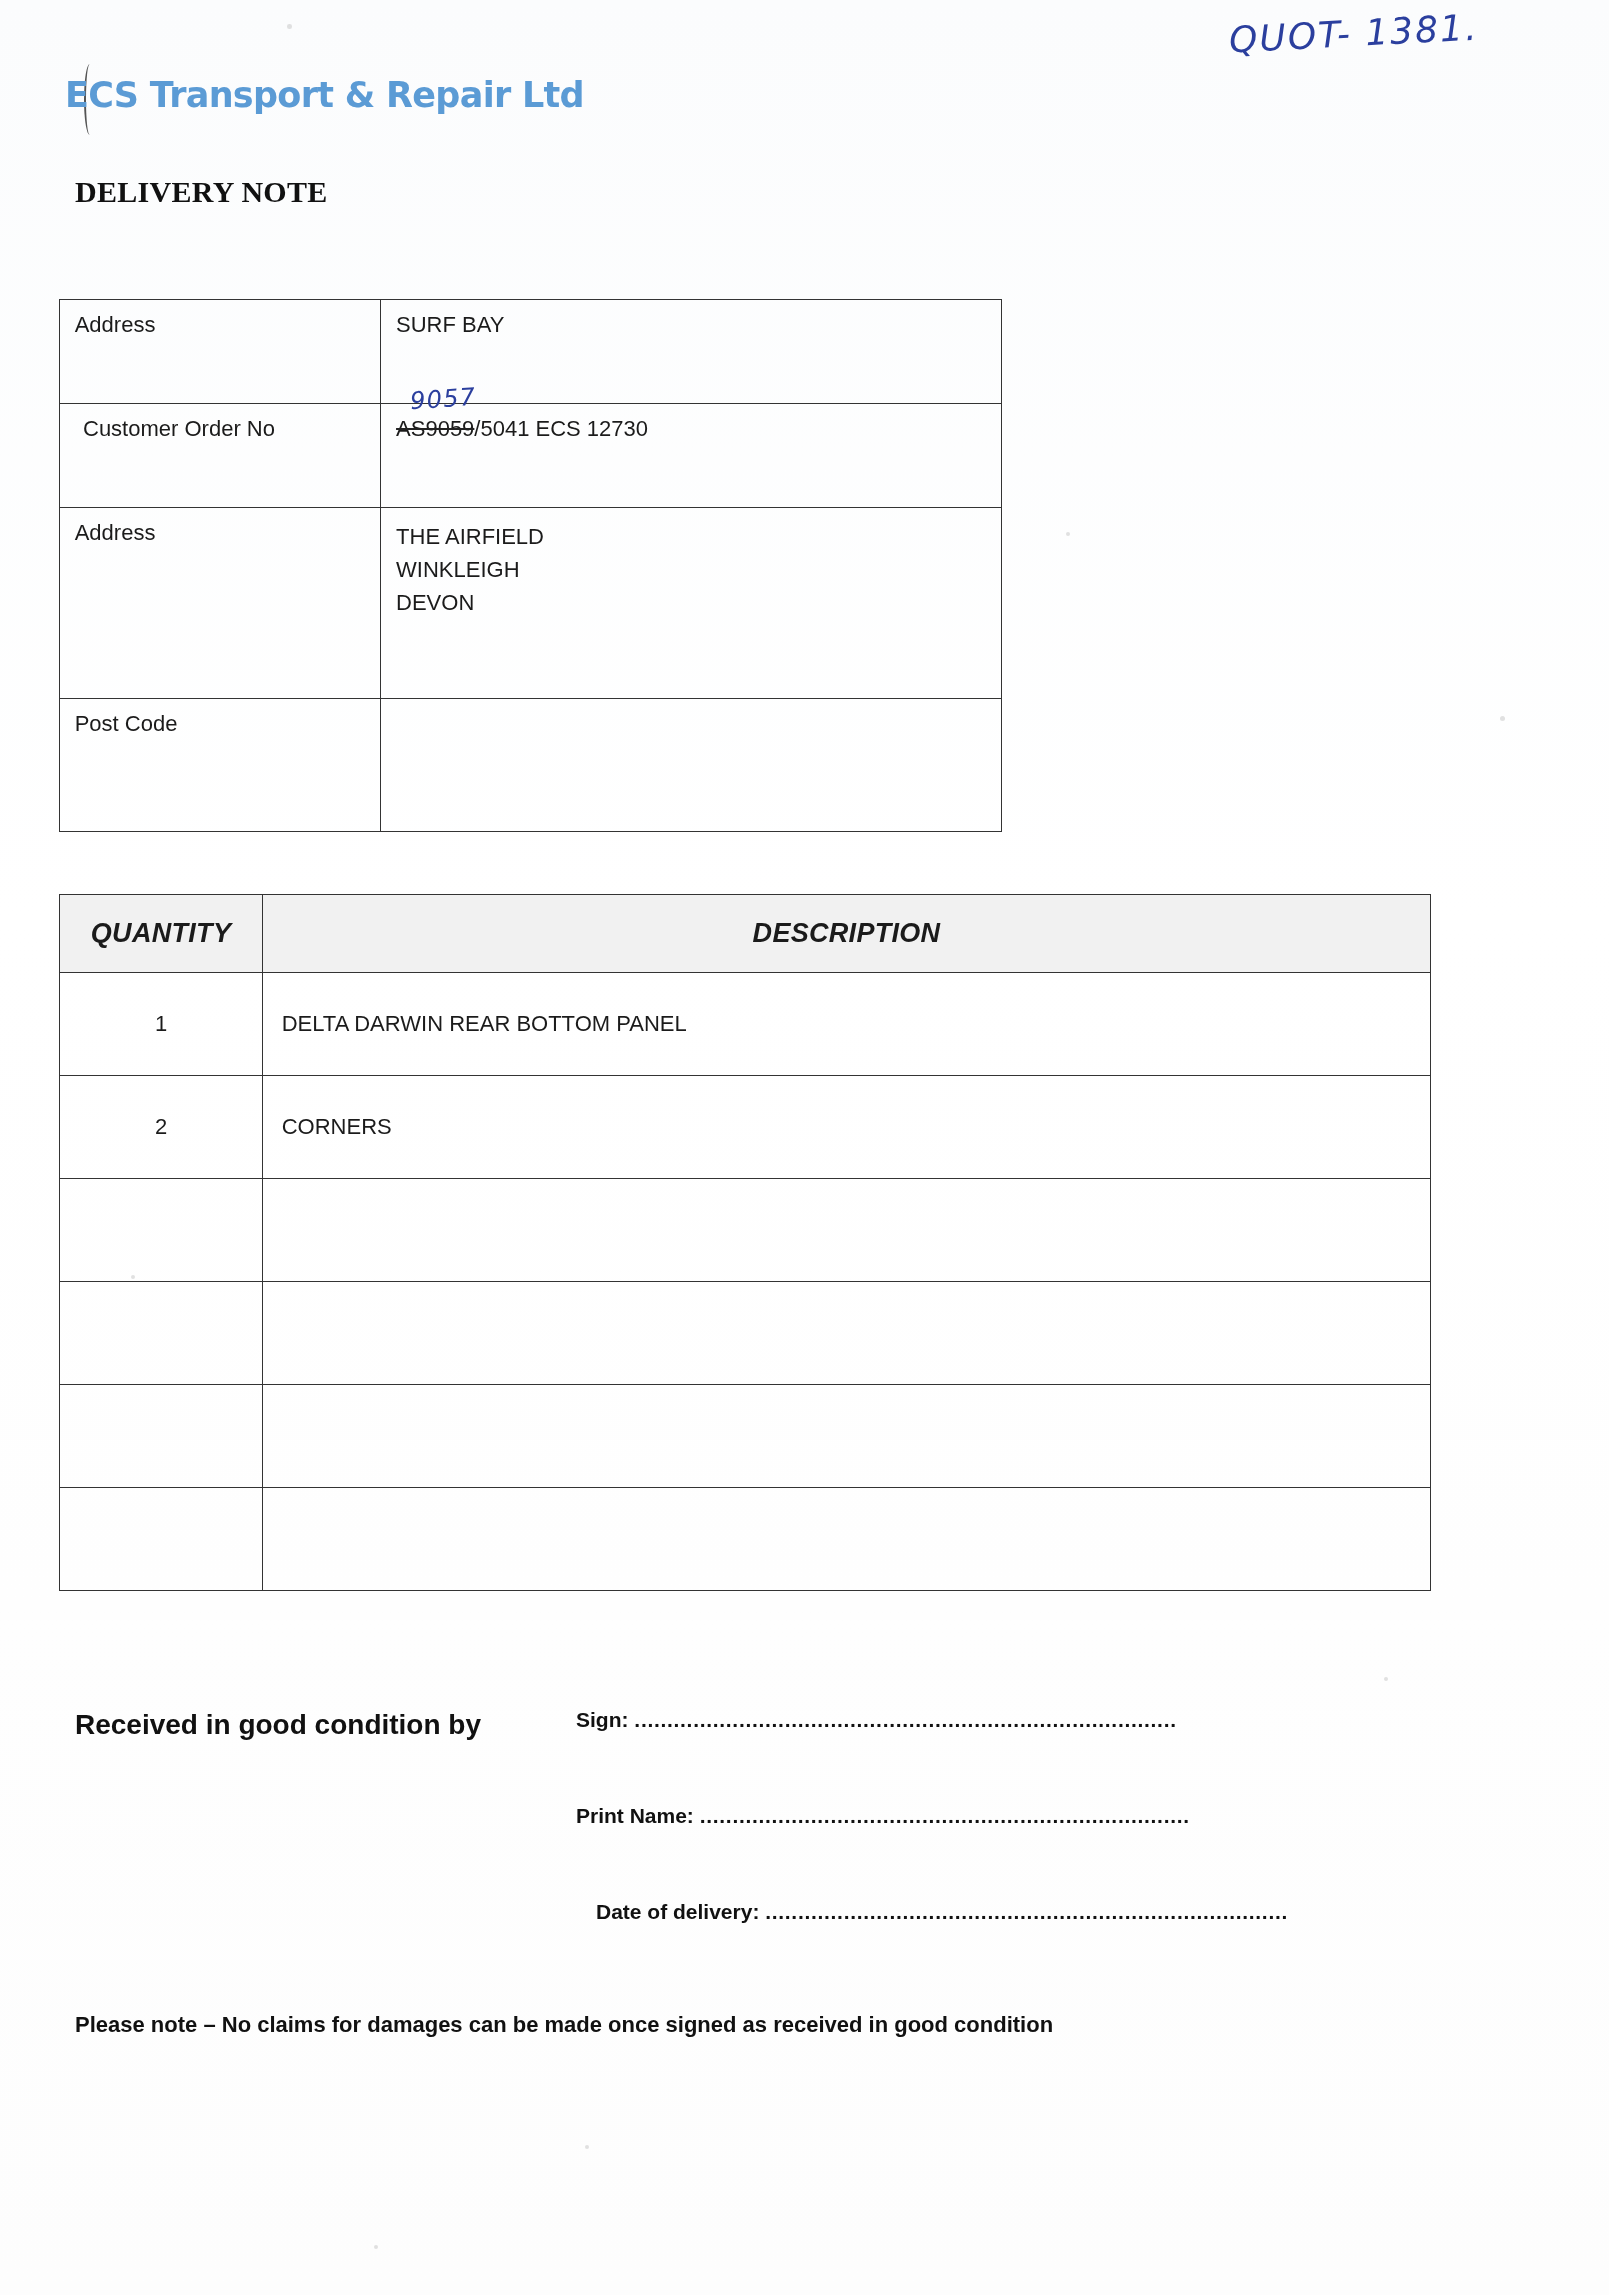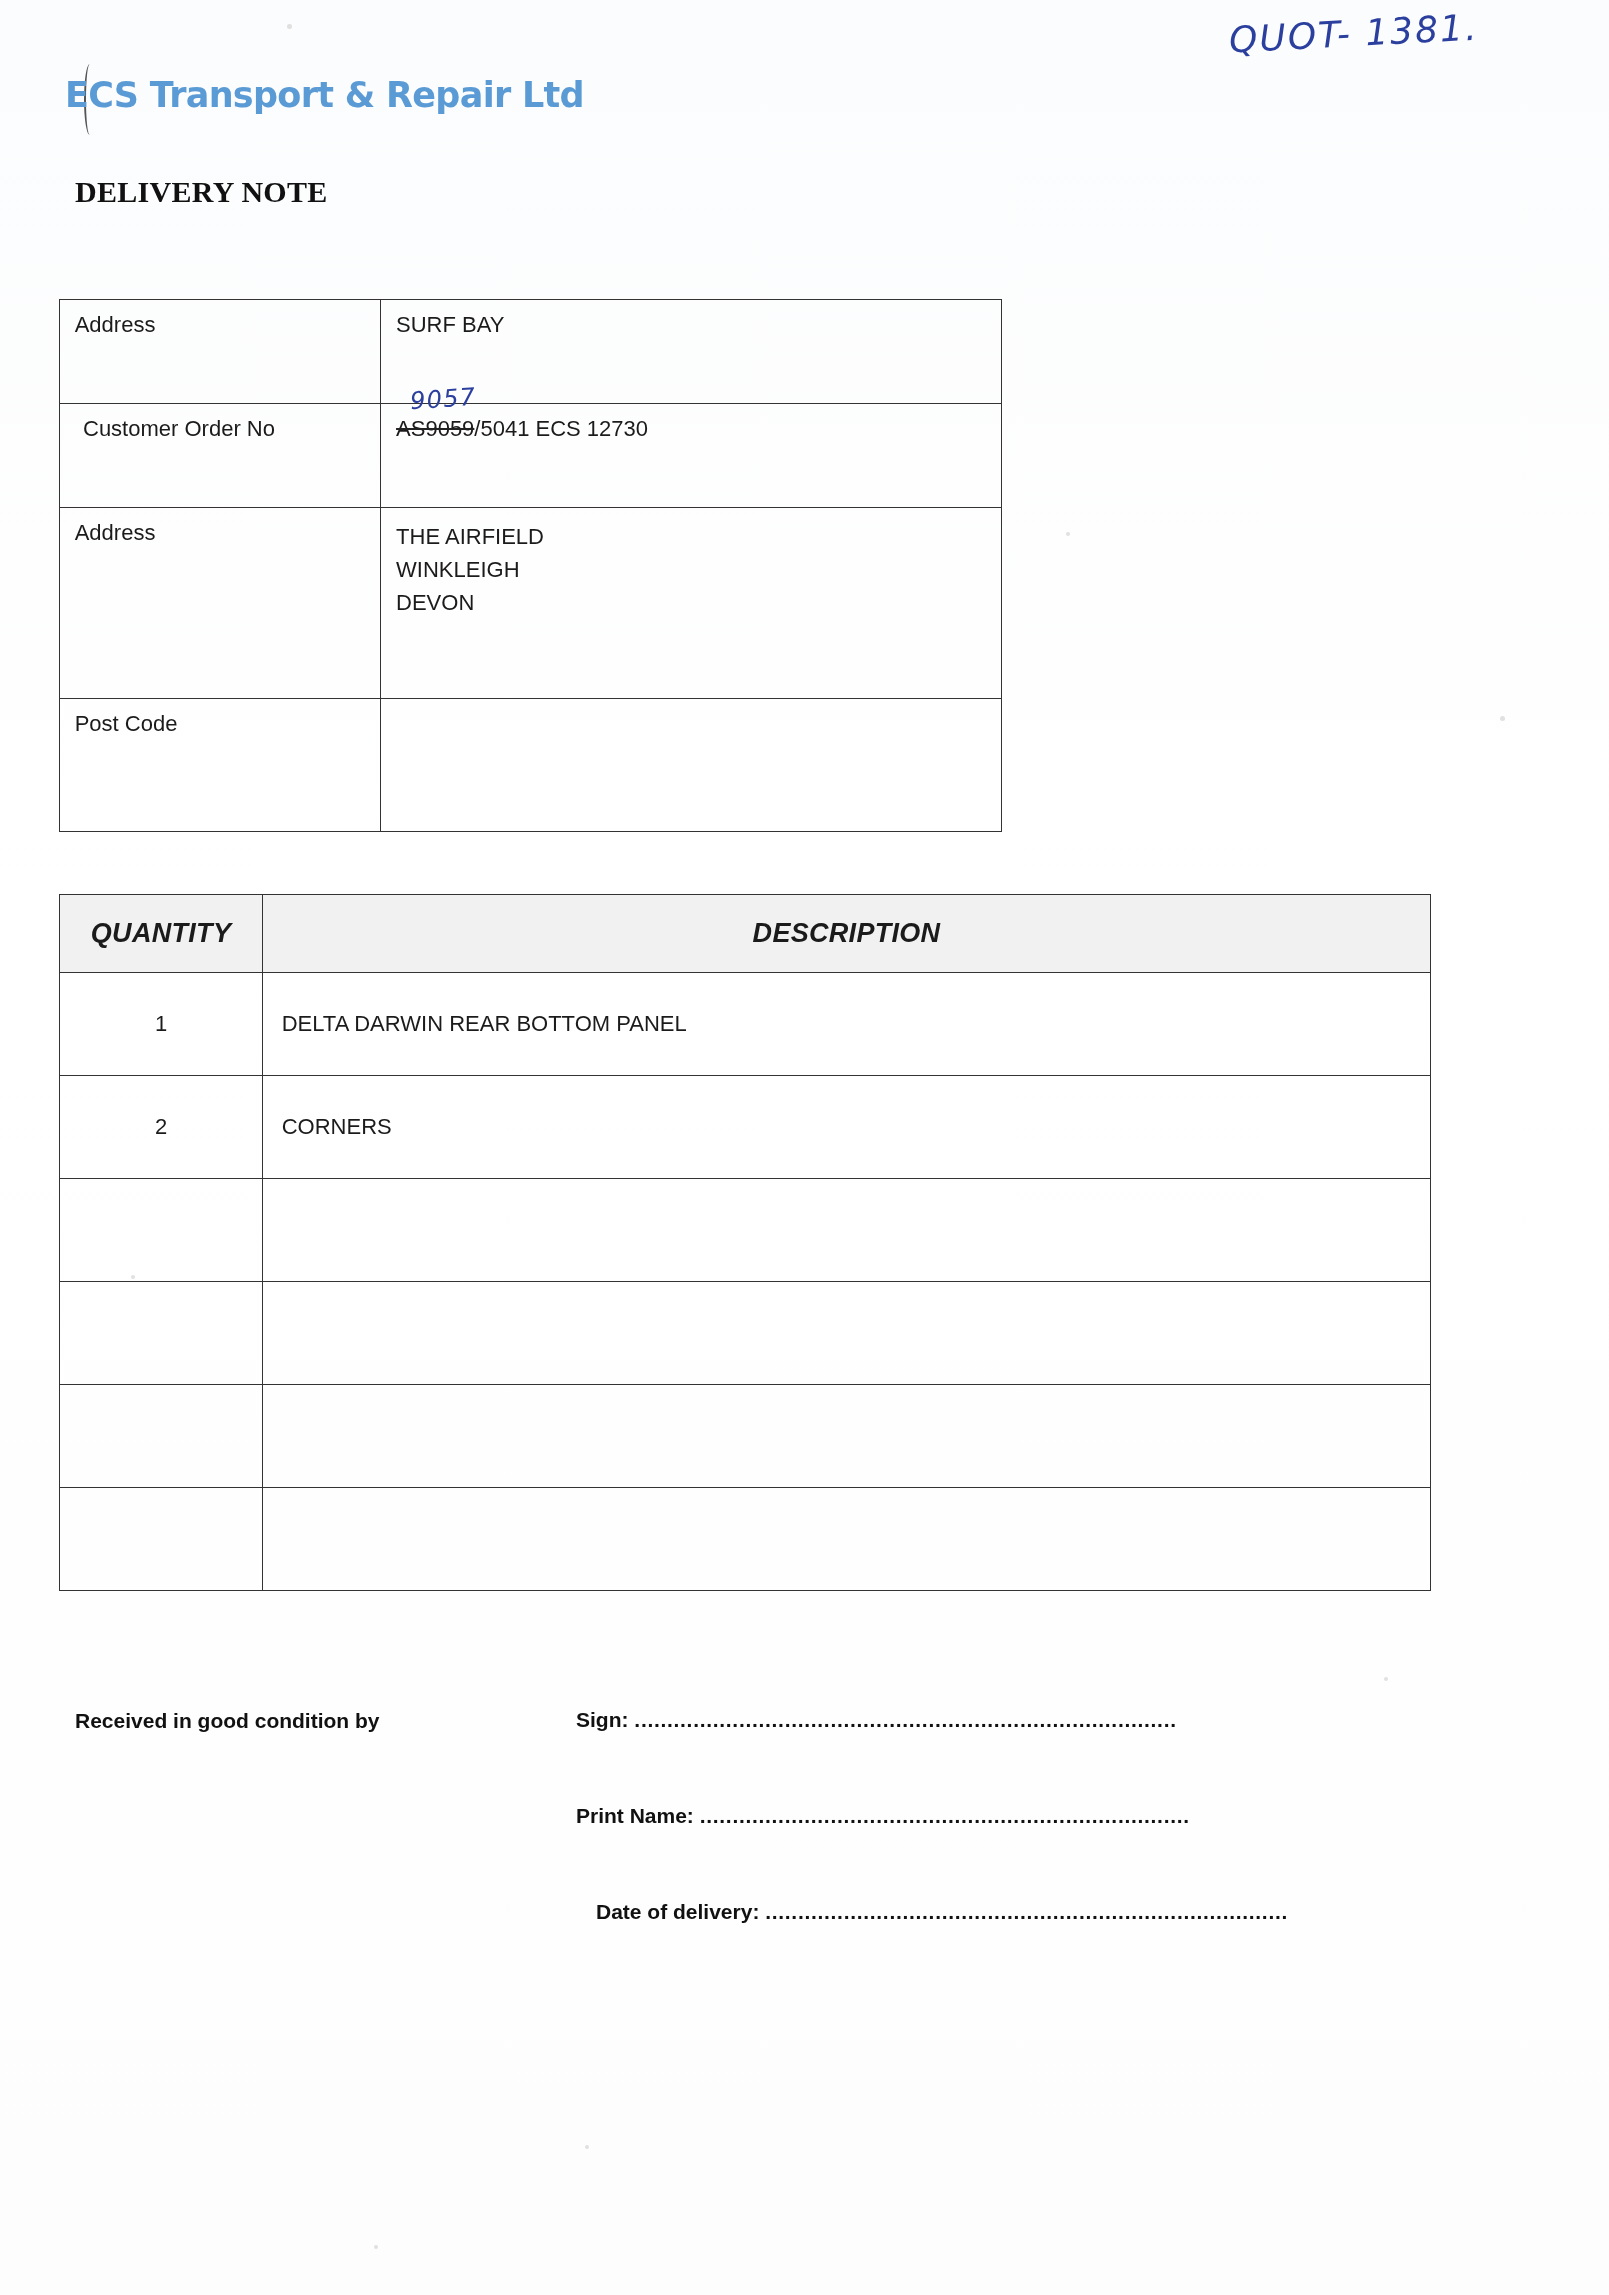--- a/index.html
+++ b/index.html
@@ -147,21 +147,21 @@
     font-size: 22px;
   }
   .td-qty { text-align: center; }
   .td-desc { padding-left: 18.7px; }
 
   
   .received-label {
     position: absolute;
     left: 75px;
     top: 1709px;
-    font-size: 21px;
+    font-size: 28px;
     font-weight: bold;
     color: #111;
   }
   .sign-line {
     position: absolute;
     left: 576px;
     font-size: 21px;
     font-weight: bold;
     color: #111;
     white-space: nowrap;
@@ -284,16 +284,17 @@
     <div class="sign-line sign-2">
       <span>Print Name:</span>
       <span class="dots">...........................................................................</span>
     </div>
 
     <div class="sign-line sign-3">
       <span>Date of delivery:</span>
       <span class="dots">................................................................................</span>
     </div>
 
+    <div class="please-note">Please note – No claims for damages can be made once signed as received in good condition</div>
 
   </div>
 </div>
 
 
 </body></html>

